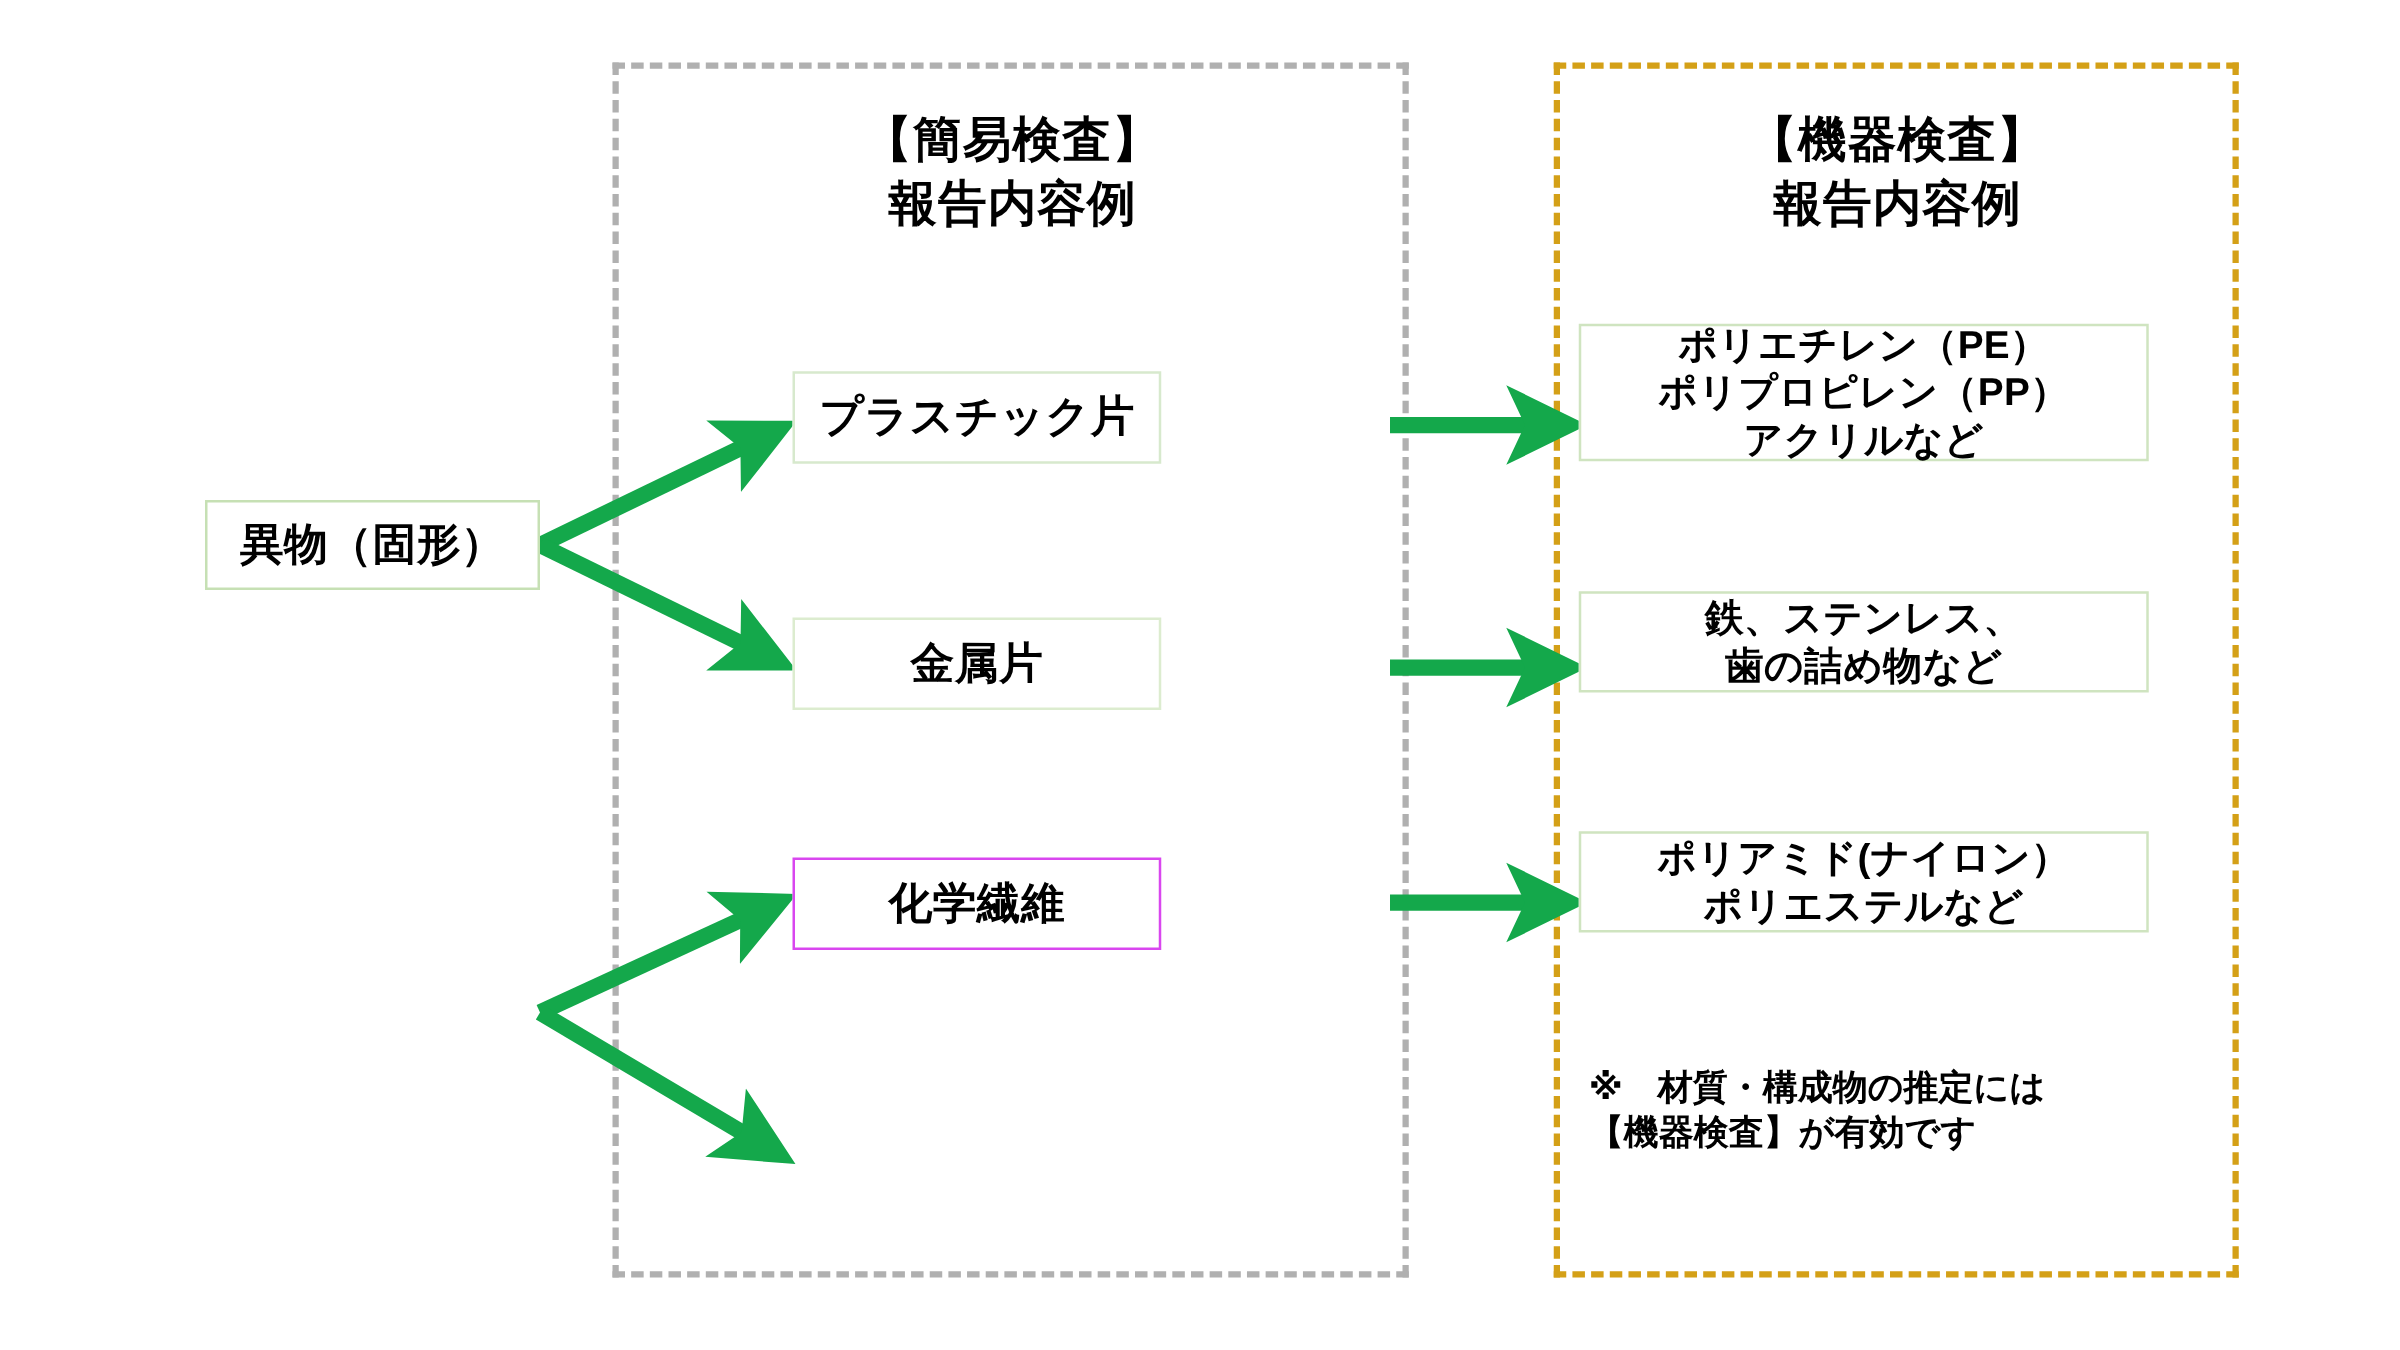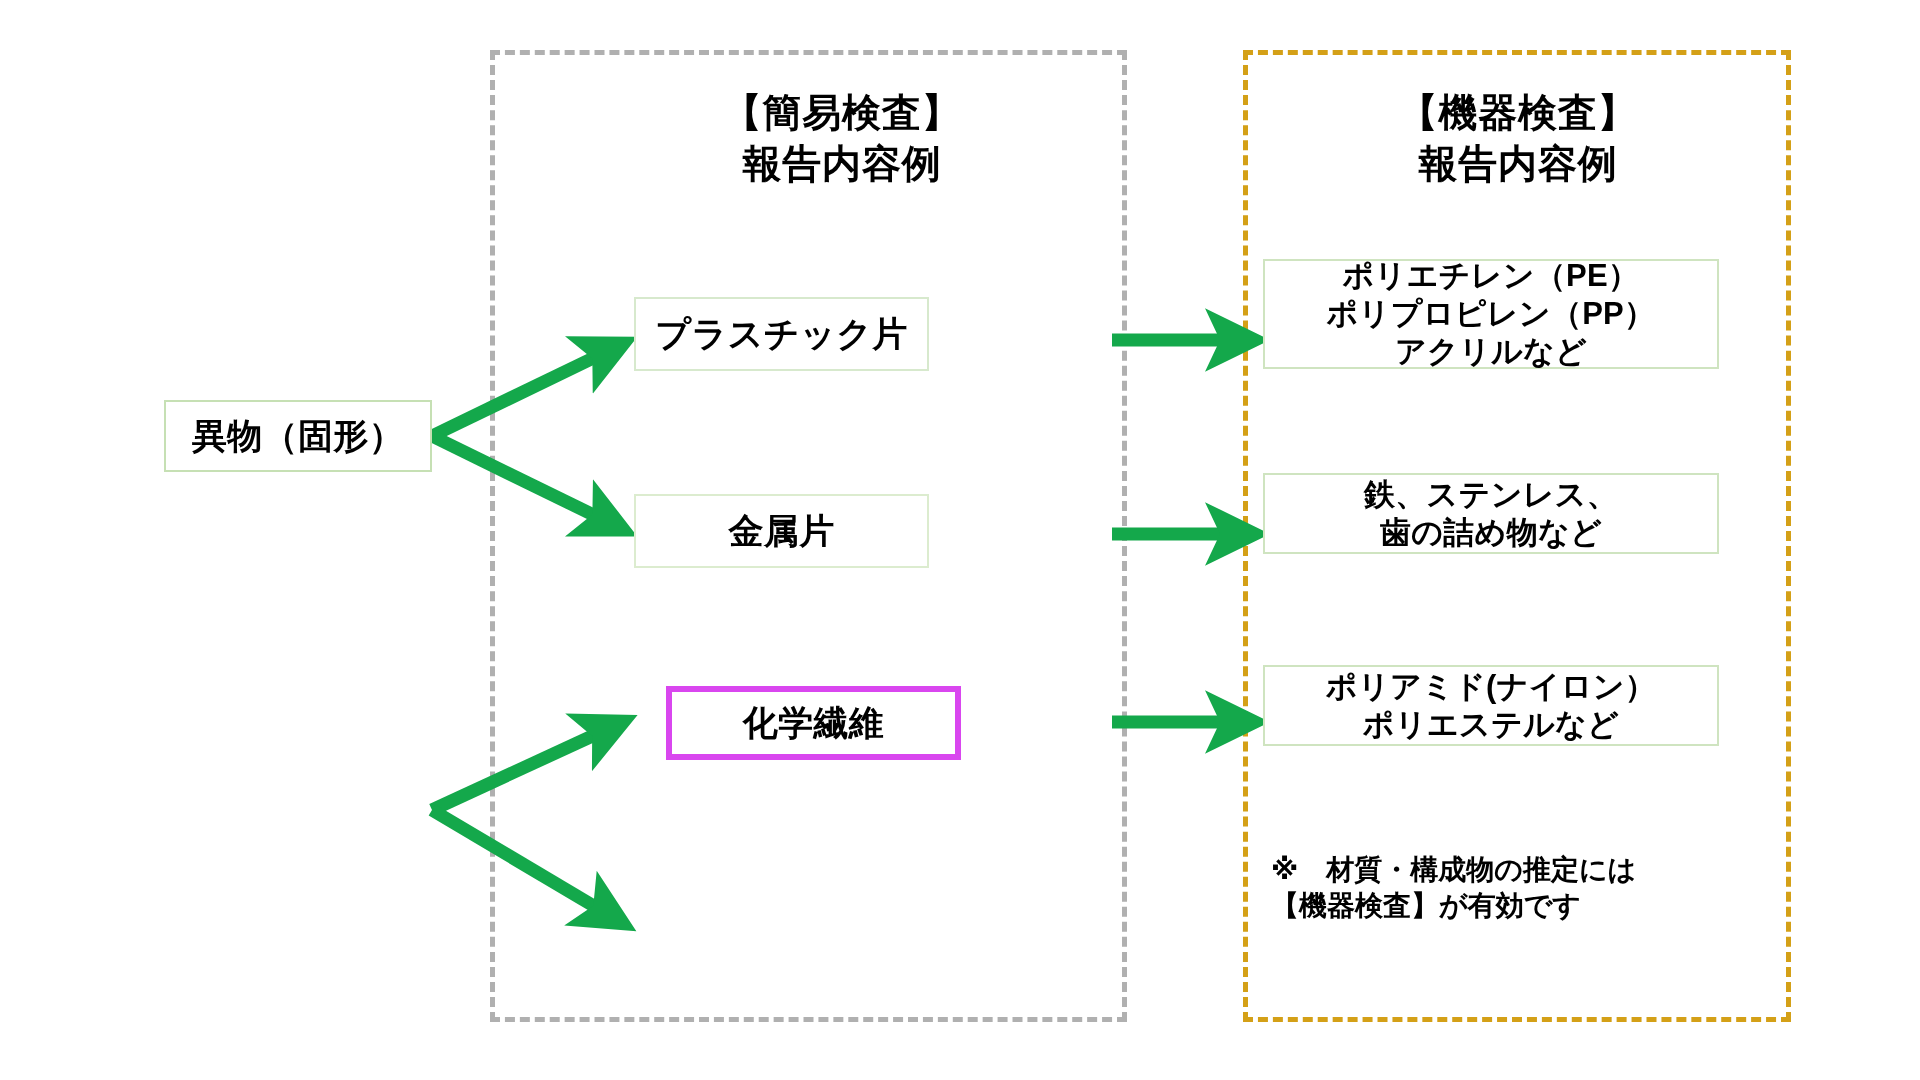--- a/index.html
+++ b/index.html
@@ -42,21 +42,21 @@
   .panel-title {
     position: absolute;
     text-align: center;
     color: #000000;
     font-weight: bold;
     font-size: 39px;
     line-height: 1.30;
     letter-spacing: 0.02em;
     white-space: pre-line;
   }
-  .panel-title.simple { left: 572px; top: 88px; width: 540px; text-align: center; }
+  .panel-title.simple { left: 540px; top: 88px; width: 540px; text-align: center; }
   .panel-title.device { left: 1258px; top: 88px; width: 520px; }
 
   
   .node {
     position: absolute;
     box-sizing: border-box;
     background: #ffffff;
     display: flex;
     align-items: center;
     justify-content: center;
@@ -83,21 +83,21 @@
 
   
   .node-simple {
     left: 634px;
     width: 295px;
     height: 74px;
     font-size: 35px;
   }
   #node-plastic { top: 297px; border: 2px solid #d7e9cd; }
   #node-metal   { top: 494px; border: 2px solid #dceccf; }
-  #node-chemfib { top: 686px; border: 6px solid #d946ef; margin-left: 32px; }
+  #node-chemfib { top: 686px; border: 2px solid #d946ef; }
   #node-hair    { top: 888px; border: 2px solid #9cb08c; }
 
   
   .node-device {
     left: 1263px;
     width: 456px;
     border: 2px solid #cfe4c0;
     font-size: 31px;
     padding: 6px 4px;
   }

